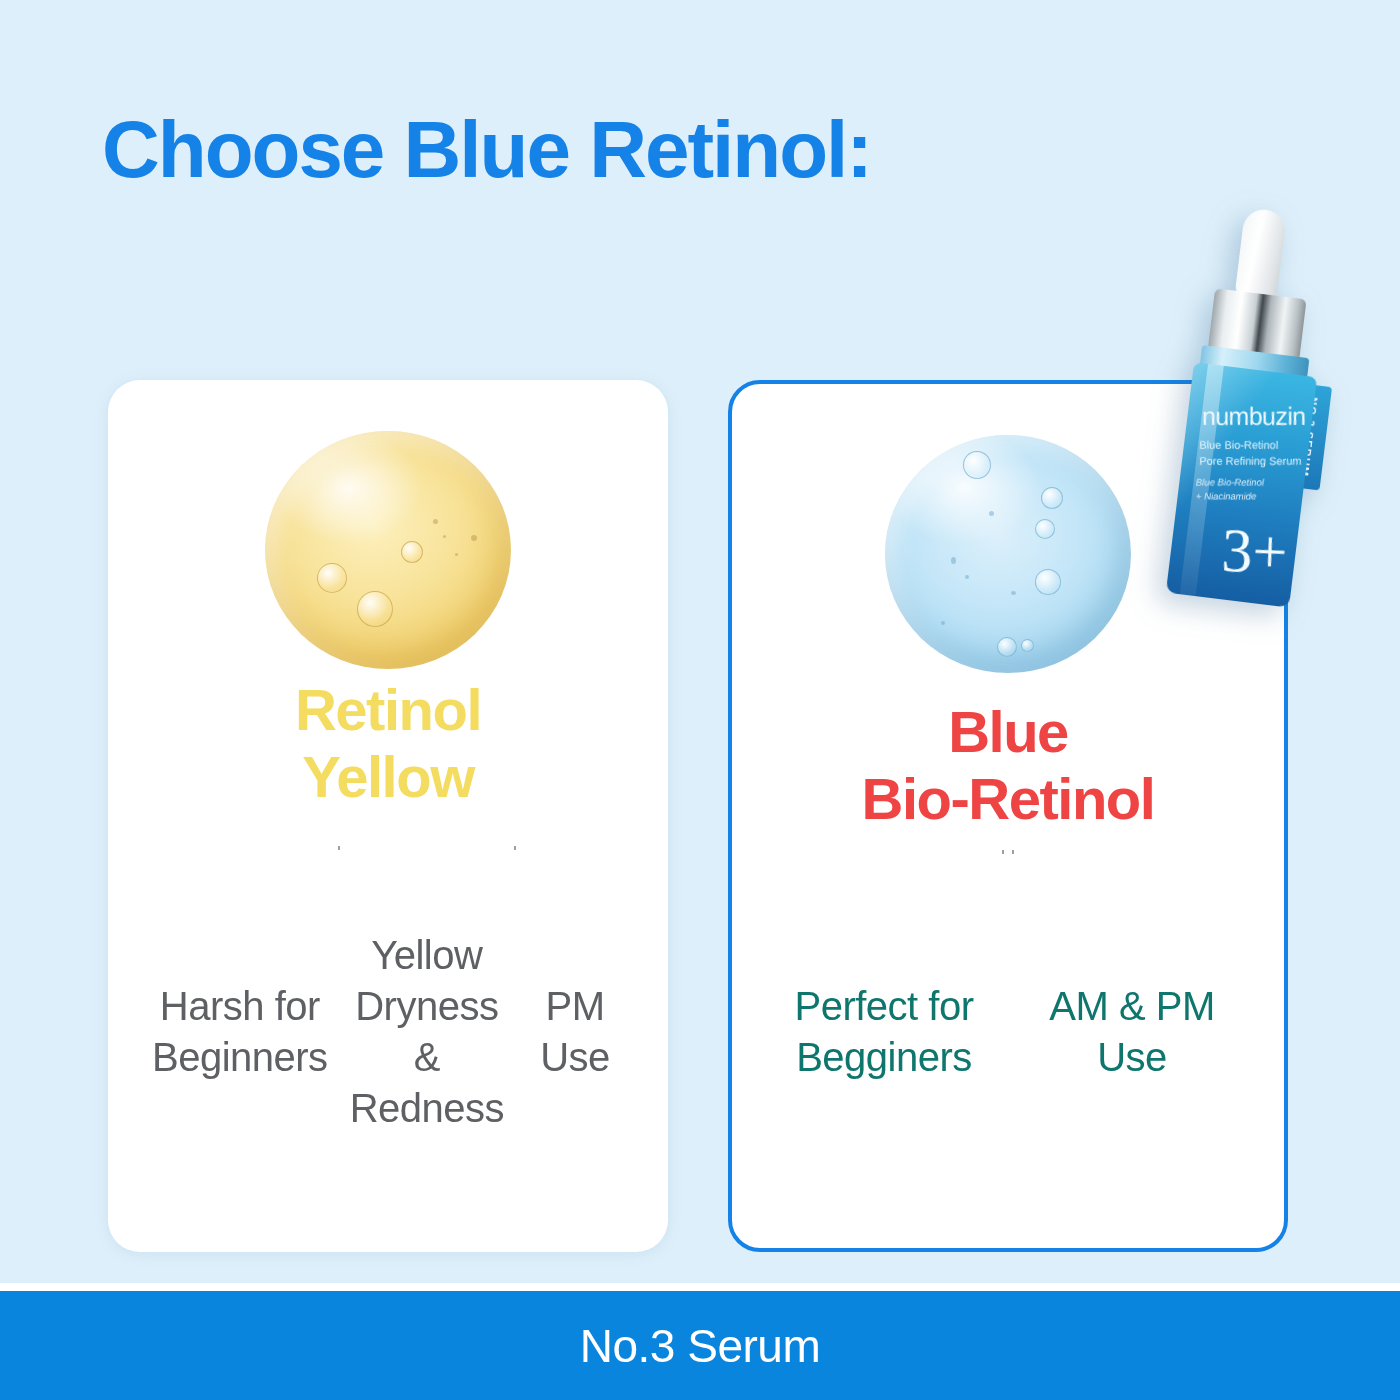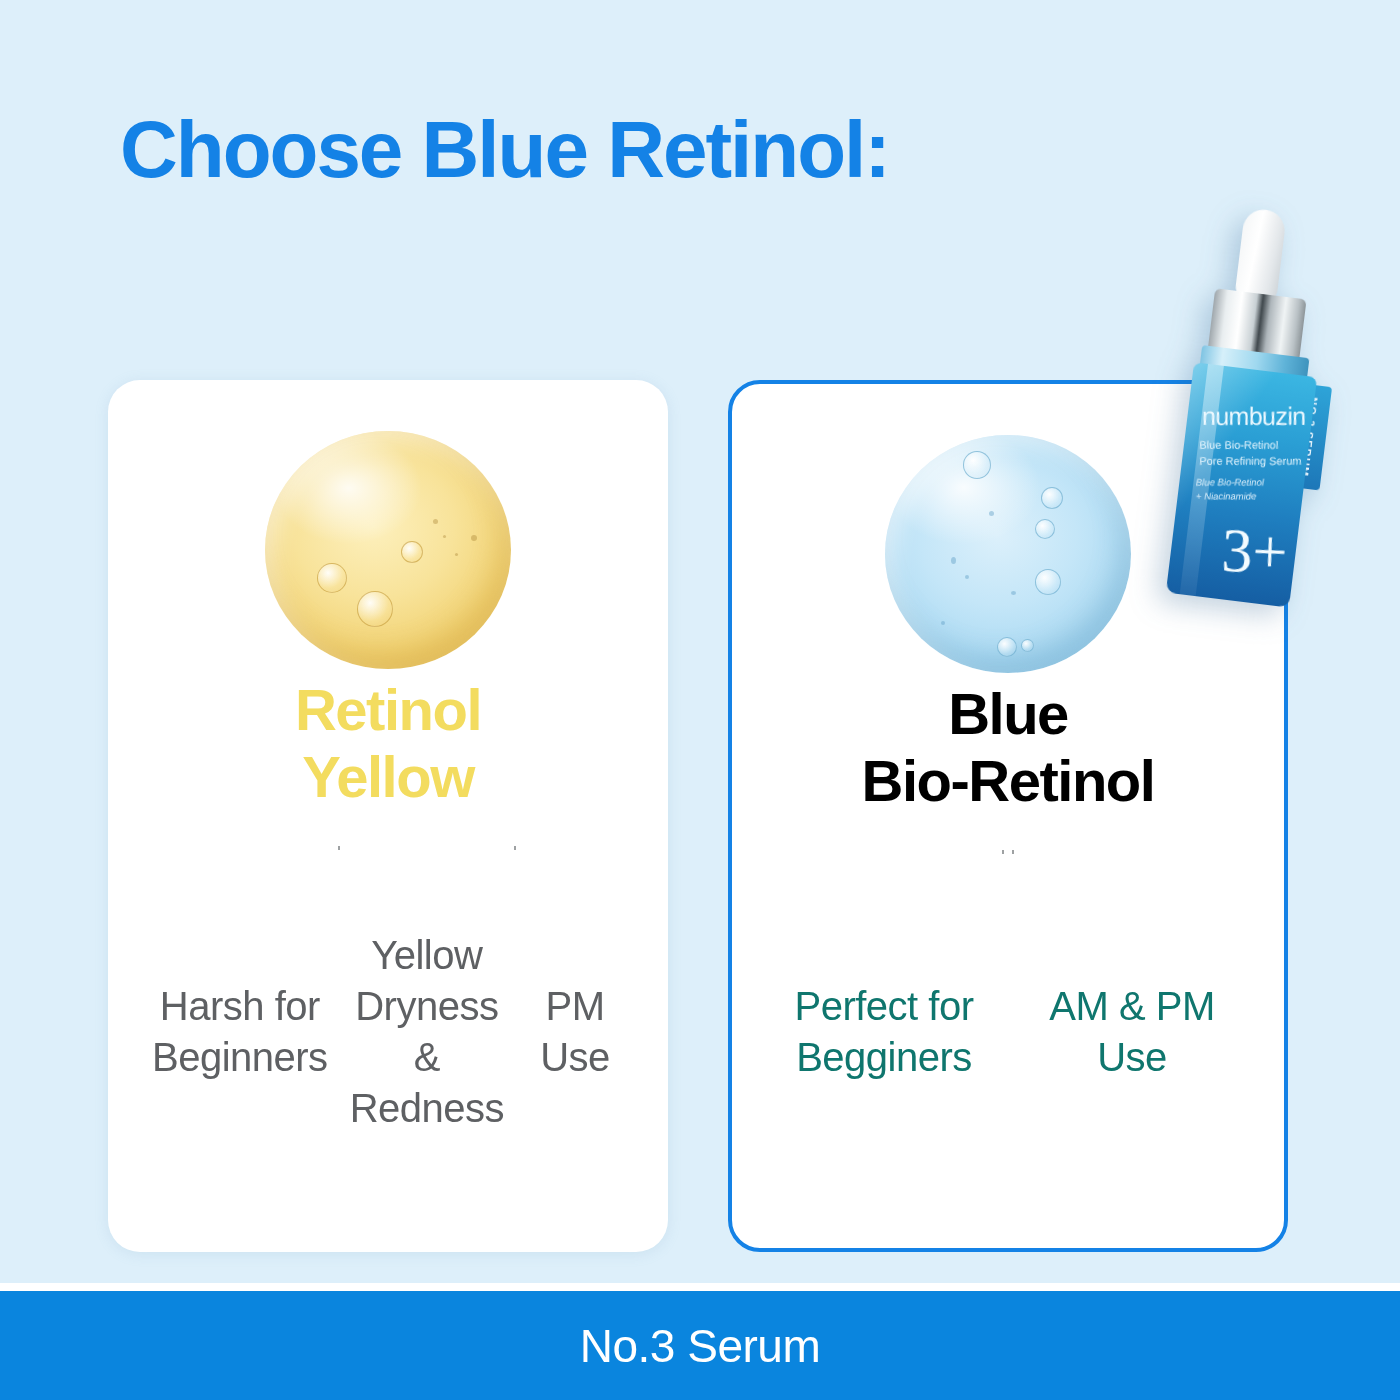--- a/index.html
+++ b/index.html
@@ -13,21 +13,21 @@
 
   #stage {
     position:relative;
     width:1400px; height:1400px;
     background:#ddeffa;
   }
 
   
   .headline {
     position:absolute;
-    left:120px; top:104px;
+    left:102px; top:104px;
     width:1140px;
   }
   .headline-line {
     font-weight:bold;
     font-size:80px;
     line-height:1.14;
     letter-spacing:-2px;
     white-space:nowrap;
   }
   .headline-line.l1 { color:#1482e6; }
@@ -91,21 +91,21 @@
   .card-title {
     position:absolute;
     left:0; right:0; top:296px;
     text-align:center;
     font-weight:bold;
     font-size:58px;
     line-height:1.16;
     letter-spacing:-1.5px;
   }
   .card-title.yellow { color:#f3dc5f; }
-  .card-title.blue   { color:#000000; }
+  .card-title.blue   { color:#ef4444;margin-top:18px; }
 
   
   .features {
     position:absolute;
     left:38px; right:38px; top:466px;
     bottom:34px;
     display:flex;
     flex-direction:row;
   }
   .feature {

